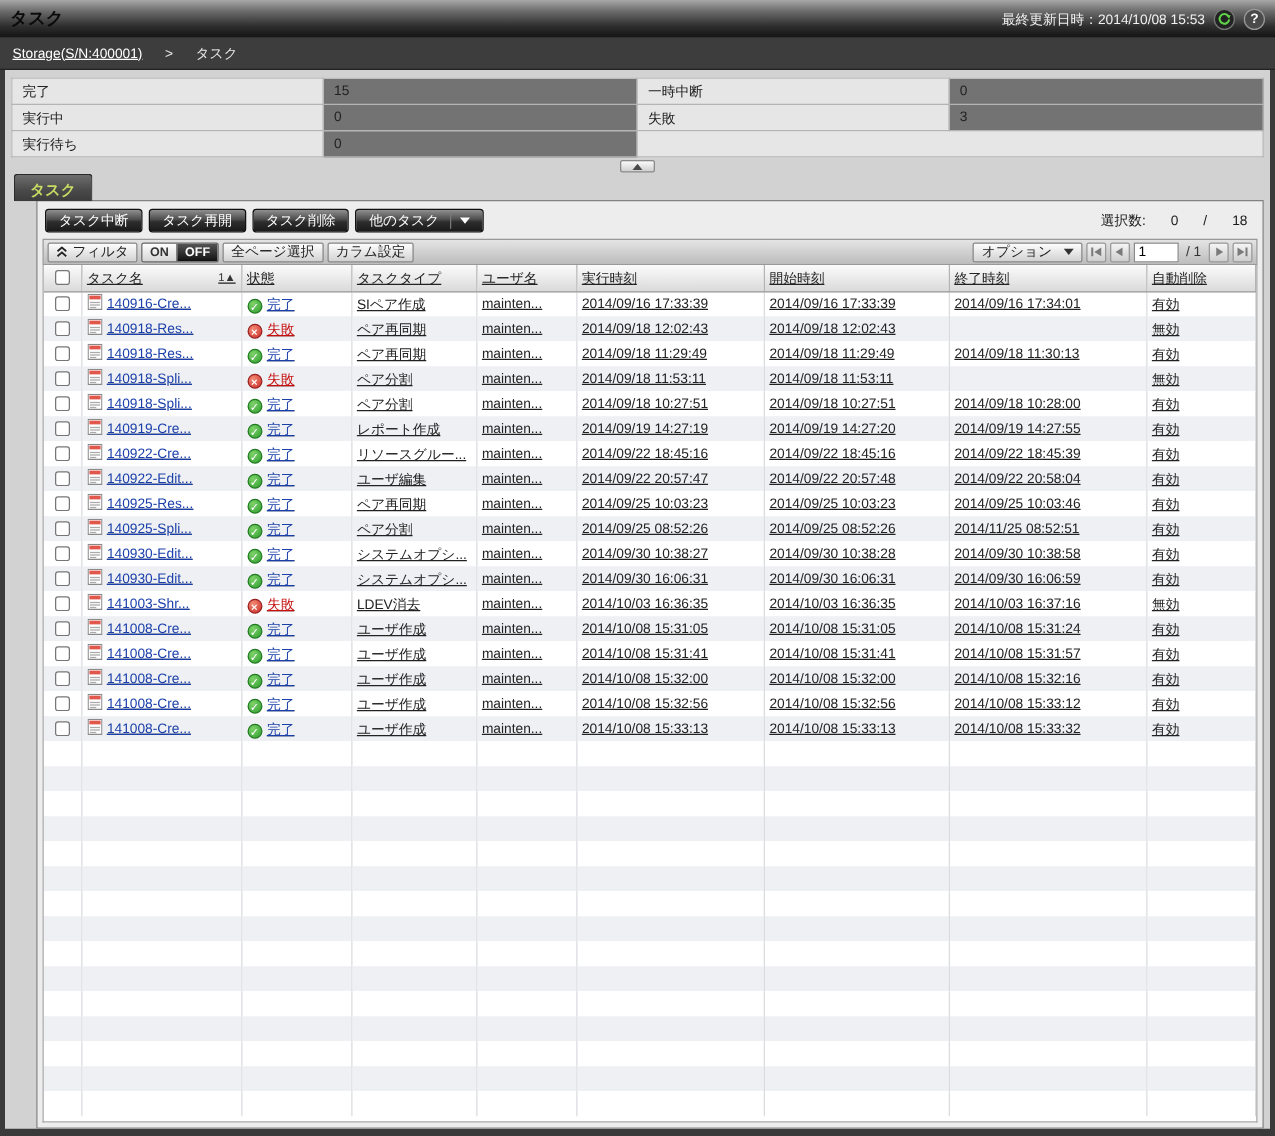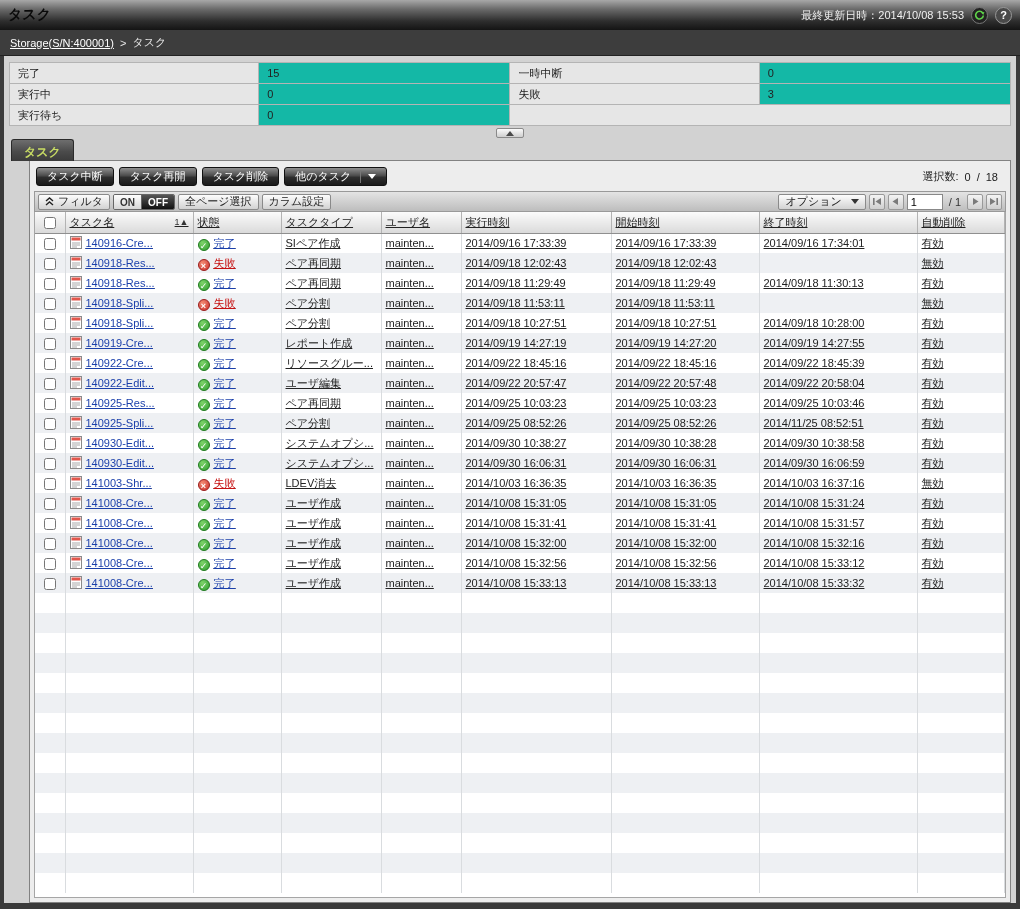--- a/index.html
+++ b/index.html
@@ -11,33 +11,33 @@
     background:linear-gradient(180deg,#a8a8a8 0%,#6b6b6b 30%,#2e2e2e 70%,#141414 100%); }
   .topbar-title { font-size:14px; font-weight:bold; color:#0a0a0a; }
   .topbar-right { display:flex; align-items:center; gap:7px; }
   .updated { color:#f0f0f0; font-size:11px;margin-left:27px; }
   .round-ic { width:17px; height:17px; border-radius:50%; display:flex; align-items:center; justify-content:center;
     border:1px solid #777; cursor:pointer; }
   .refresh { background:#222; }
   .help { background:#4a4a4a; color:#fff; font-weight:bold; font-size:11px; border:1px solid #999; }
 
   
-  .crumbbar { height:26px; background:#3d3d3d; display:flex; align-items:center; padding:0 10px; gap:6px; border-bottom:1px solid #222; }
+  .crumbbar { height:26px; background:#3d3d3d; display:flex; align-items:center; padding:0 10px; gap:18px; border-bottom:1px solid #222; }
   .crumb-link { color:#fff; text-decoration:underline; cursor:pointer; }
   .crumb-sep, .crumb-cur { color:#e8e8e8; }
 
   
   .frame { height:777px; background:#3a3a3a; padding:0 4px 6px 4px; }
   .content { height:847px; background:#d2d2d2; padding:6px 5px 0 5px; display:flex; flex-direction:column; }
 
   
   table.summary { width:100%; border-collapse:collapse; border:1px solid #909090; background:#fff; }
   table.summary td { border:1px solid #b4b4b4; height:21px; padding:1px 8px; }
   td.sum-label { background:#e6e6e6; width:248px; color:#222; }
-  td.sum-value { background:#14b8a6; width:250px; }
+  td.sum-value { background:#737373; width:250px; }
 
   
   .collapse-bar { height:13px; position:relative; }
   .collapse-btn { position:absolute; left:50%; top:2px; transform:translateX(-50%); width:28px; height:10px;
     background:linear-gradient(180deg,#fbfbfb,#cfcfcf); border:1px solid #8a8a8a; border-radius:2px;
     display:flex; align-items:center; justify-content:center; cursor:pointer; }
   .up-tri { width:0; height:0; border-left:4px solid transparent; border-right:4px solid transparent; border-bottom:5px solid #4a4a4a; }
 
   
   .tabs { display:flex; padding-left:2px; }
@@ -50,21 +50,21 @@
     display:flex; flex-direction:column;margin-left:20px; }
 
   
   .toolbar { display:flex; align-items:center; padding:2px 2px 5px 2px; }
   .dbtn { height:19px; display:inline-flex; align-items:center; padding:0 10px; margin-right:5px;
     background:linear-gradient(180deg,#8f8f8f,#4c4c4c 45%,#2e2e2e 55%,#1a1a1a); color:#fff; font-size:11px;
     border:1px solid #111; border-radius:3px; cursor:pointer; white-space:nowrap; }
   .dbtn .sep { width:1px; height:13px; background:#777; margin:0 7px 0 9px; }
   .dn-arrow-w { width:0; height:0; border-left:4px solid transparent; border-right:4px solid transparent; border-top:5px solid #fff; }
   .dn-arrow-d { width:0; height:0; border-left:4px solid transparent; border-right:4px solid transparent; border-top:5px solid #333; margin-left:5px; }
-  .tool-right { margin-left:auto; display:flex; align-items:center; gap:0; color:#1a1a1a; }
+  .tool-right { margin-left:auto; display:flex; align-items:center; gap:14px; color:#1a1a1a; }
   .tool-right .num { margin:0 6px; }
 
   
   .filterbar { height:21px; background:linear-gradient(180deg,#e4e4e4,#bdbdbd); border:1px solid #999;
     display:flex; align-items:center; padding:0 3px; gap:3px; }
   .gbtn { height:16px; display:inline-flex; align-items:center; gap:4px; padding:0 6px;
     background:linear-gradient(180deg,#fdfdfd,#d2d2d2); border:1px solid #8a8a8a; border-radius:2px;
     color:#222; cursor:pointer; white-space:nowrap; font-size:11px; }
   .toggle { display:inline-flex; border:1px solid #666; border-radius:2px; overflow:hidden; height:16px; }
   .toggle span { padding:1px 6px; font-size:10px; font-weight:bold; cursor:pointer; line-height:13px; }

